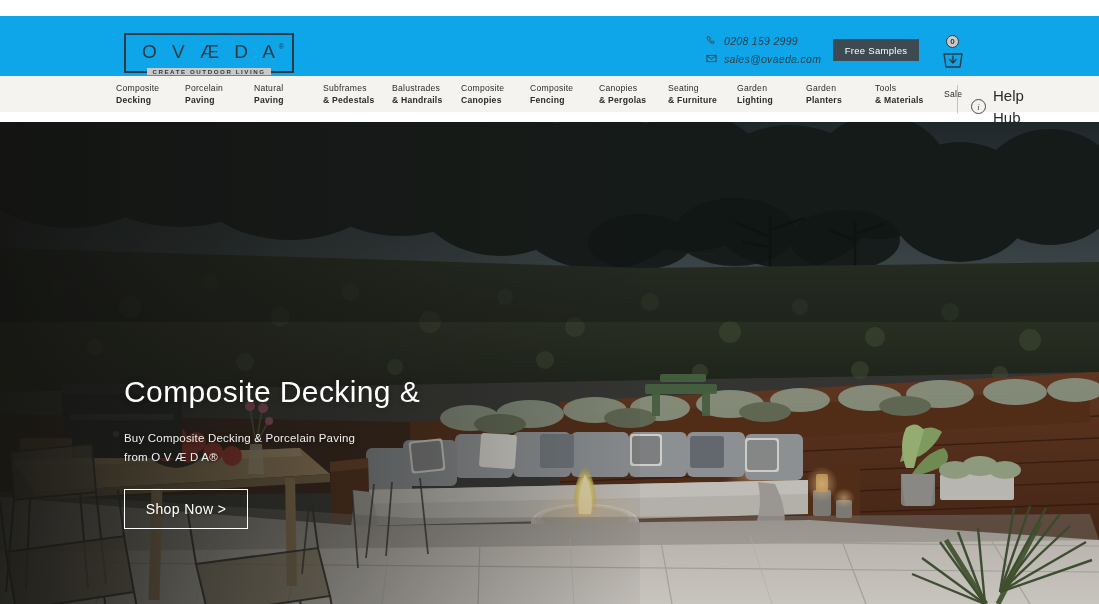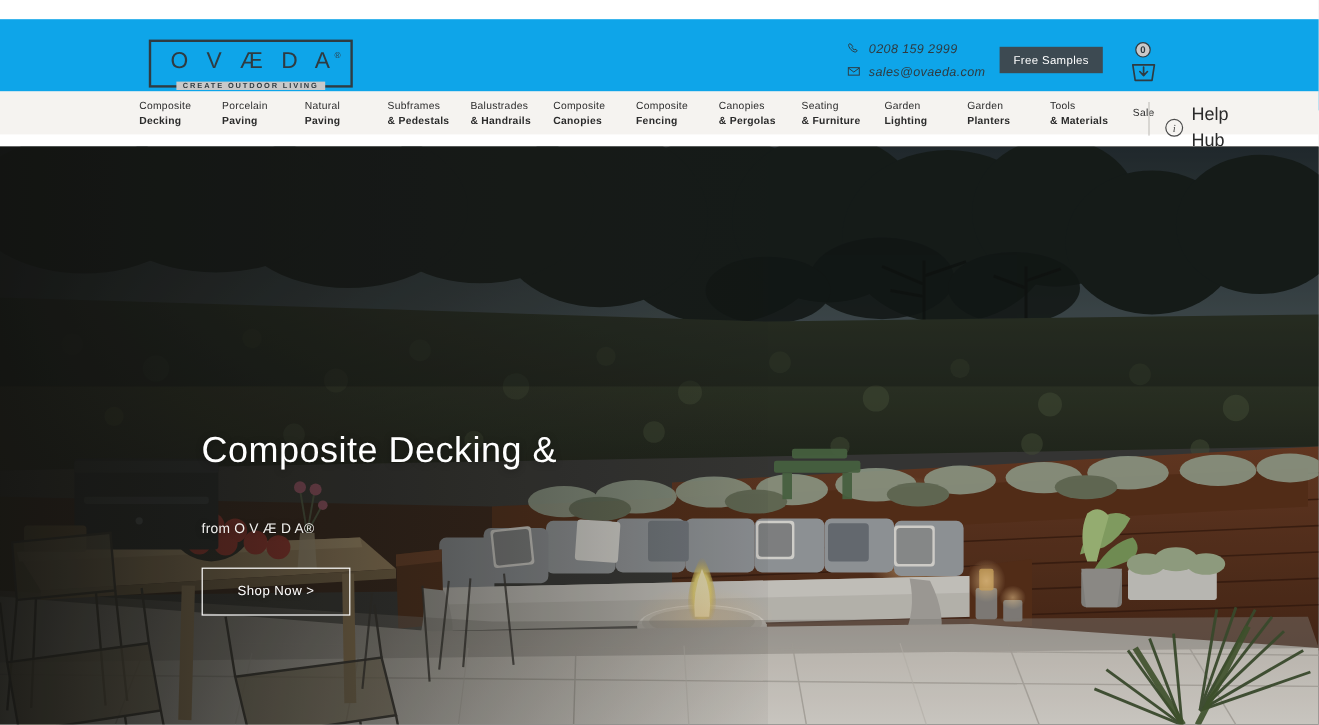--- a/index.html
+++ b/index.html
@@ -129,39 +129,39 @@
   
   .hero {
     position: absolute; left: 0; top: 122px;
     width: 1099px; height: 482px;
     overflow: hidden;
     background: #3a3a38;
   }
   .hero-svg { position: absolute; left: 0; top: 0; width: 1099px; height: 482px; }
 
   .hero-content {
-    position: absolute; left: 124px; top: 236px;
-    width: 480px; z-index: 5; margin-left: 44px;
+    position: absolute; left: 124px; top: 252px;
+    width: 480px; z-index: 5;
   }
   .hero-title {
     font-size: 30px; font-weight: 300; color: #ffffff;
     line-height: 1.22; letter-spacing: 0.4px;
     text-shadow: 0 1px 6px rgba(0,0,0,0.35);
   }
   .hero-sub {
     margin-top: 18px;
     font-size: 11.5px; font-weight: 400; color: #f0efed;
     line-height: 1.65; letter-spacing: 0.2px;
     text-shadow: 0 1px 5px rgba(0,0,0,0.4);
   }
   .shop-btn {
     margin-top: 22px;
     width: 124px; height: 40px;
     border: 1px solid #ffffff; background: transparent;
-    color: #ffffff; font-size: 11px; letter-spacing: 0.4px;
+    color: #ffffff; font-size: 14px; letter-spacing: 0.4px;
     font-family: "Liberation Sans", sans-serif;
     cursor: pointer;
     display: flex; align-items: center; justify-content: center;
     text-shadow: 0 1px 4px rgba(0,0,0,0.35);
   }
 </style>
 </head>
 <body>
 
 <div class="page">
@@ -581,20 +581,20 @@
       <rect x="0" y="0" width="640" height="482" fill="url(#darkL)"></rect>
       <rect x="0" y="0" width="1099" height="200" fill="#0d1210" opacity="0.35"></rect>
       <rect x="0" y="0" width="1099" height="482" fill="#101310" opacity="0.12"></rect>
     </svg>
 
     <div class="hero-content">
       <div class="hero-title">
         <span>Composite Decking &amp;</span><br>
       </div>
       <div class="hero-sub">
-        <br>
+        <span>Buy Composite Decking &amp; Porcelain Paving</span><br>
         <span>from O V Æ D A®</span>
       </div>
       <button class="shop-btn">Shop Now &gt;</button>
     </div>
   </div>
 
 </div>
 
 </body></html>

